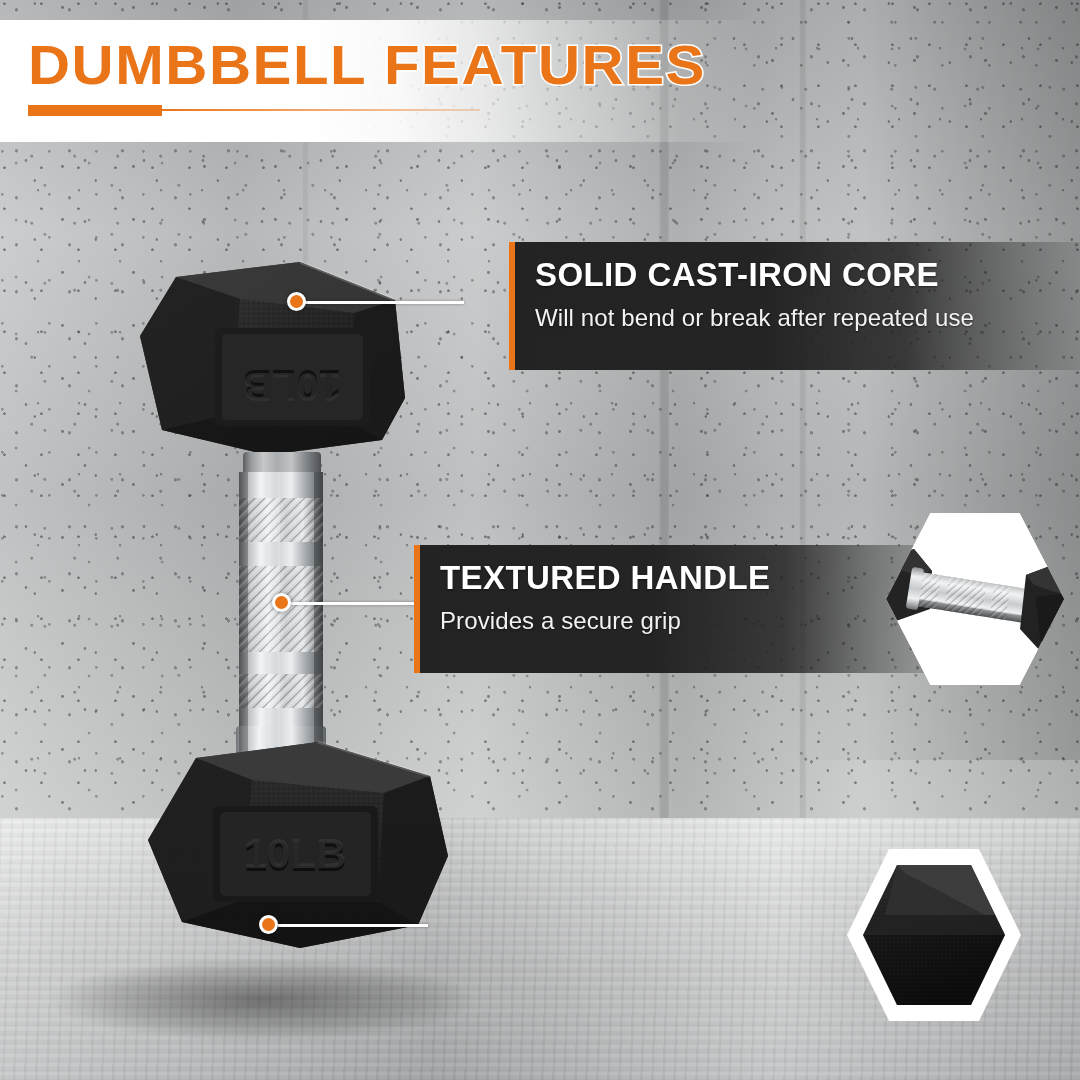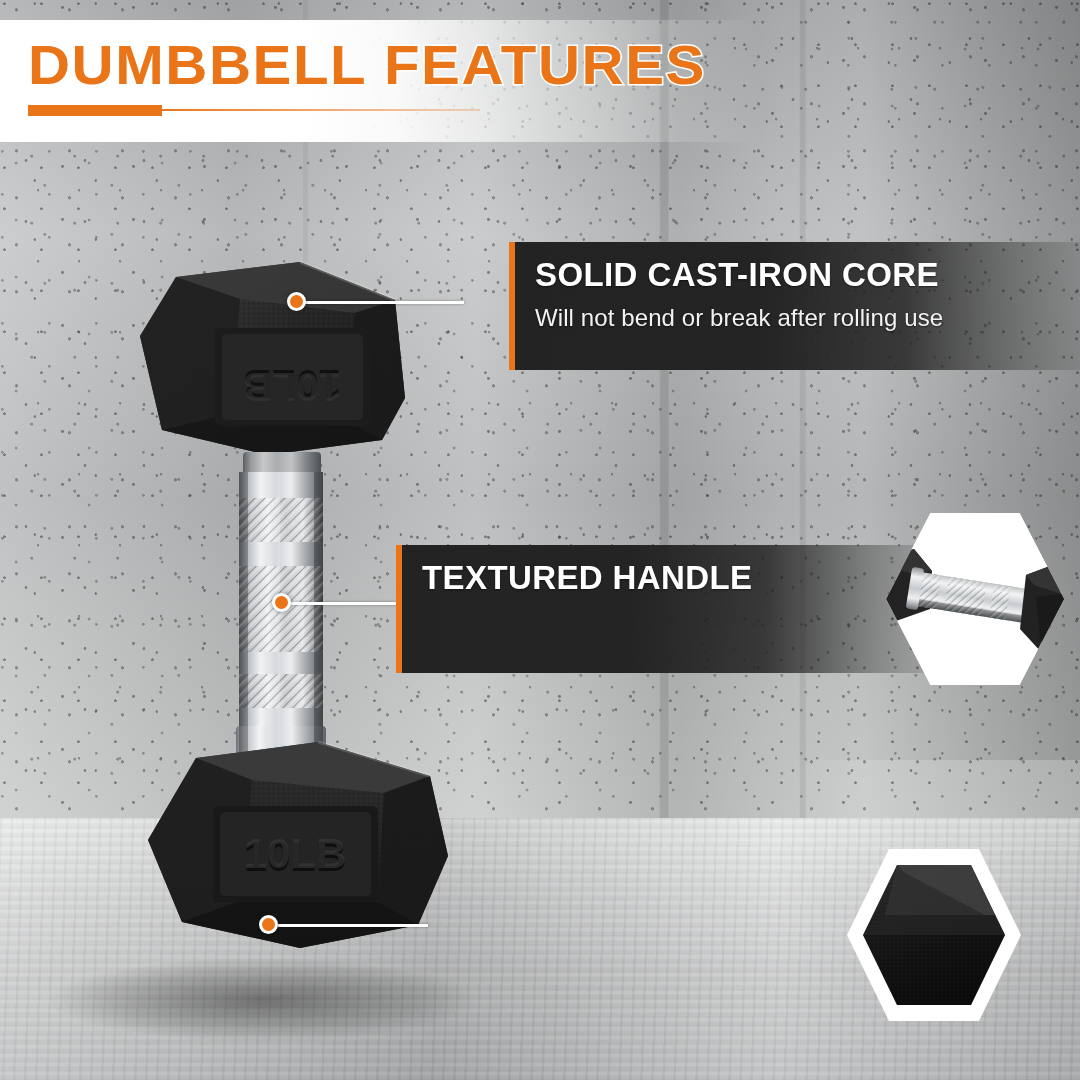--- a/index.html
+++ b/index.html
@@ -248,30 +248,31 @@
       <path d="M318 742 L430 776" stroke="rgba(255,255,255,.16)" stroke-width="3" fill="none"></path>
     </g>
   </svg>
 
   <div class="conn-line" style="left:296px;top:301px;width:168px;"></div>
   <div class="dot" style="left:287px;top:292px;"></div>
   <div class="callout" style="left:462px;top:242px;width:600px;margin-left:47px;">
     <div class="panel">
       <div class="accent"></div>
       <div class="ptitle">SOLID CAST-IRON CORE</div>
-      <div class="psub">Will not bend or break after rolling use</div>
+      <div class="psub">Will not bend or break after repeated use</div>
     </div>
   </div>
 
   <div class="conn-line" style="left:290px;top:602px;width:128px;"></div>
   <div class="dot" style="left:272px;top:593px;"></div>
-  <div class="callout" style="left:396px;top:545px;width:560px;">
+  <div class="callout" style="left:414px;top:545px;width:560px;">
     <div class="panel">
       <div class="accent"></div>
       <div class="ptitle">TEXTURED HANDLE</div>
+      <div class="psub">Provides a secure grip</div>
     </div>
   </div>
 
   <div class="hexinset hex-clip" style="left:886px;top:513px;width:178px;height:172px;background:#ffffff;">
     <svg viewBox="0 0 178 172" width="178" height="172">
       <defs>
         <linearGradient id="ch2" x1="0" y1="0" x2="0" y2="1">
           <stop offset="0%" stop-color="#8d9194"></stop>
           <stop offset="22%" stop-color="#f0f2f3"></stop>
           <stop offset="50%" stop-color="#c7cbce"></stop>

